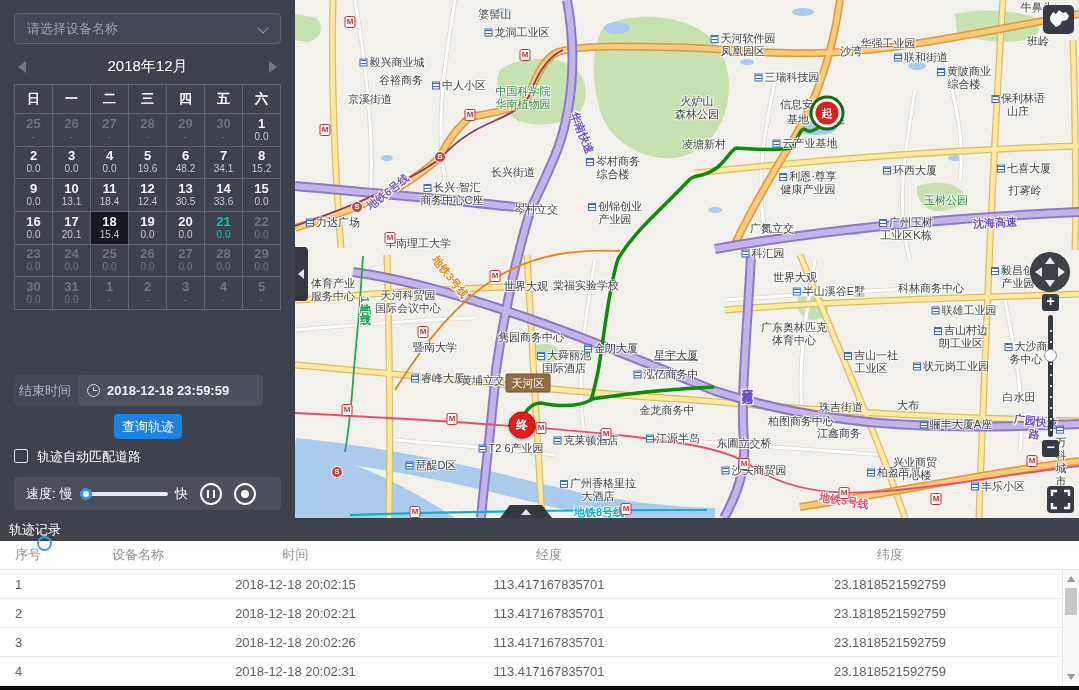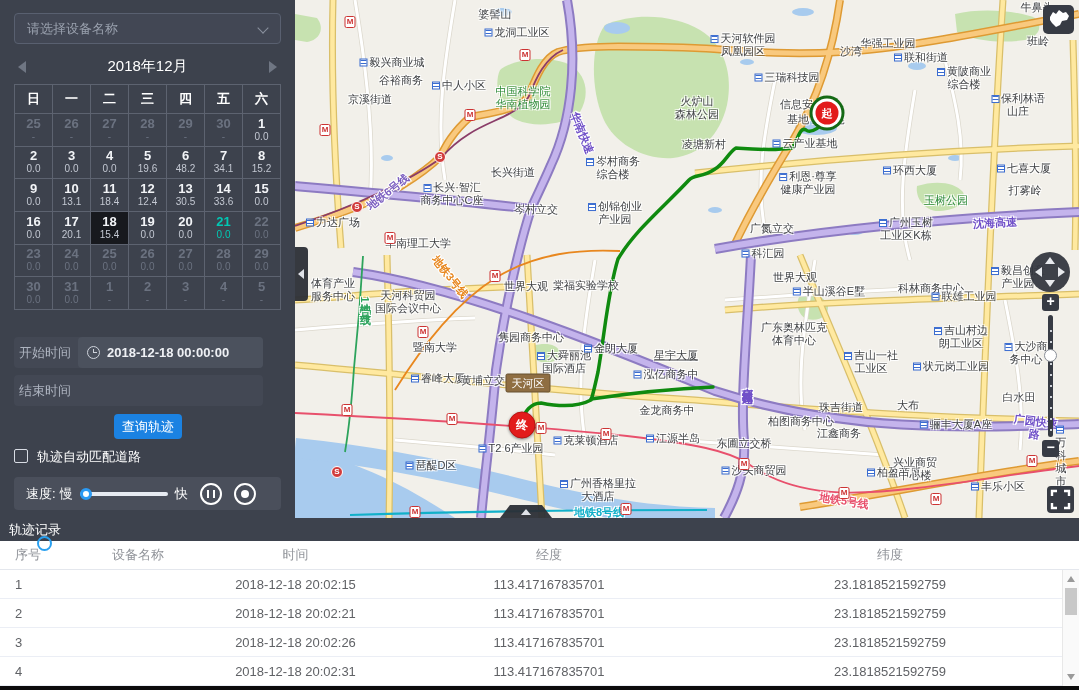--- a/index.html
+++ b/index.html
@@ -320,29 +320,26 @@
         <div class="cell dis">
           <span class="d">4</span>
           <span class="v">-</span>
         </div>
         <div class="cell dis">
           <span class="d">5</span>
           <span class="v">-</span>
         </div>
       </div>
   </div>
-  <div class="time-row" style="top:337px">
-    <span class="t-label">开始时间</span>
+  <div class="time-row" style="top:375px">
+    <span class="t-label">结束时间</span>
     <div class="t-input">
       <span class="clock"></span>
-      <span>2018-12-18 00:00:00</span>
+      <span>2018-12-18 23:59:59</span>
     </div>
-  </div>
-  <div class="time-row" style="top:375px">
-    <span class="t-label">结束时间</span>
   </div>
   <button class="query-btn">查询轨迹</button>
   <span class="chk"></span>
   <span class="chk-label">轨迹自动匹配道路</span>
   <div class="speed">
     <span>速度:</span>
     <span style="margin-left:4px">慢</span>
     <span class="sl-track">
       <span class="sl-thumb"></span>
     </span>
@@ -544,21 +541,21 @@
       <span class="mlabel" style="left: 216px; top: 448px; transform: translate(-50%, -50%);"><i class="bicon"></i>T2 6产业园</span>
       <span class="mlabel" style="left: 136px; top: 465px; transform: translate(-50%, -50%);"><i class="bicon"></i>琶醍D区</span>
       <span class="mlabel" style="left: 303px; top: 490px; transform: translate(-50%, -50%);"><i class="bicon"></i>广州香格里拉
 大酒店</span>
       <span class="mlabel m8" style="left: 304px; top: 512px; transform: translate(-50%, -50%);">地铁8号线</span>
       <span class="mlabel" style="left: 500px; top: 277px; transform: translate(-50%, -50%);">世界大观</span>
       <span class="mlabel" style="left: 534px; top: 291px; transform: translate(-50%, -50%);"><i class="bicon"></i>半山溪谷E墅</span>
       <span class="mlabel" style="left: 636px; top: 288px; transform: translate(-50%, -50%);">科林商务中心</span>
       <span class="mlabel" style="left: 723px; top: 277px; transform: translate(-50%, -50%);"><i class="bicon"></i>毅昌创意
 产业园</span>
-      <span class="mlabel" style="left: 669px; top: 296px; transform: translate(-50%, -50%);"><i class="bicon"></i>联雄工业园</span>
+      <span class="mlabel" style="left: 669px; top: 310px; transform: translate(-50%, -50%);"><i class="bicon"></i>联雄工业园</span>
       <span class="mlabel" style="left: 666px; top: 337px; transform: translate(-50%, -50%);"><i class="bicon"></i>吉山村边
 朗工业区</span>
       <span class="mlabel" style="left: 731px; top: 353px; transform: translate(-50%, -50%);"><i class="bicon"></i>大沙商务中心</span>
       <span class="mlabel" style="left: 499px; top: 334px; transform: translate(-50%, -50%);">广东奥林匹克
 体育中心</span>
       <span class="mlabel" style="left: 576px; top: 362px; transform: translate(-50%, -50%);"><i class="bicon"></i>吉山一社
 工业区</span>
       <span class="mlabel" style="left: 656px; top: 366px; transform: translate(-50%, -50%);"><i class="bicon"></i>状元岗工业园</span>
       <span class="mlabel" style="left: 724px; top: 397px; transform: translate(-50%, -50%);">白水田</span>
       <span class="mlabel" style="left: 546px; top: 407px; transform: translate(-50%, -50%);">珠吉街道</span>

